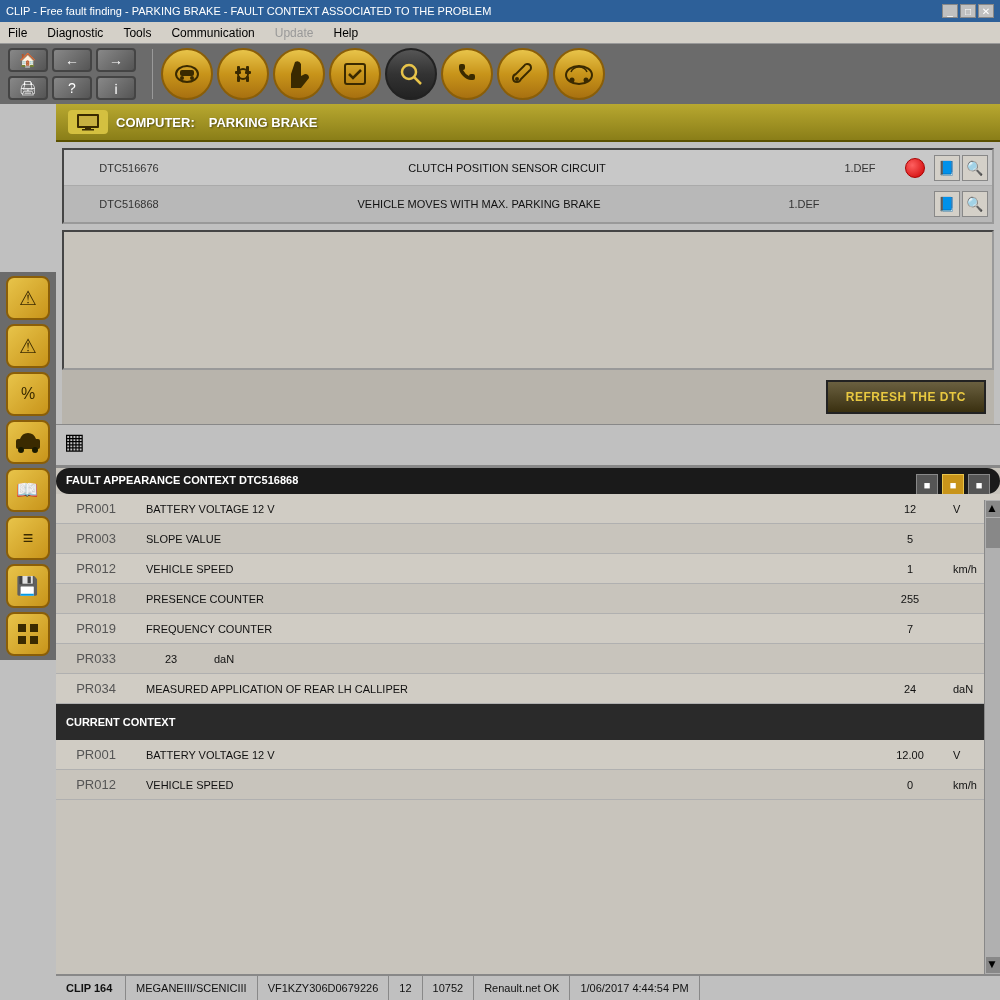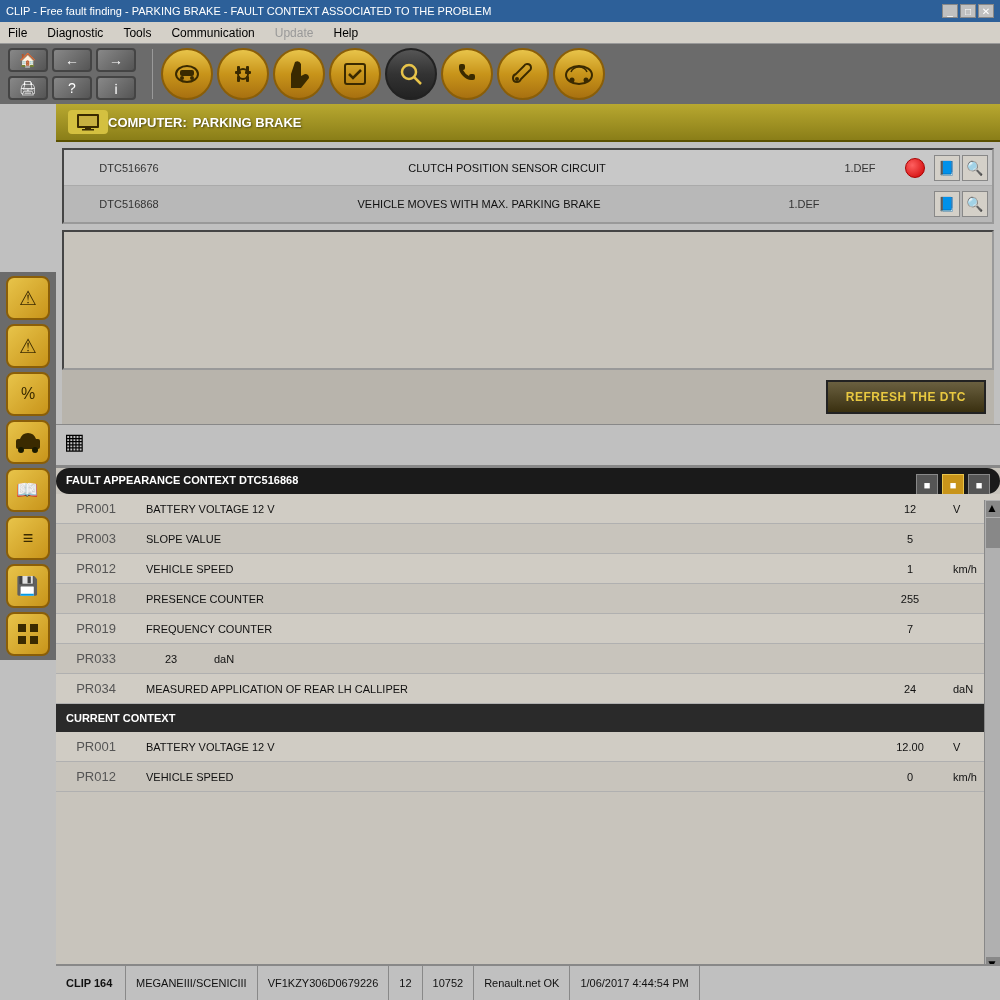--- a/index.html
+++ b/index.html
@@ -86,20 +86,21 @@
       border-color: #222;
       color: #e8c44a;
     }
 
     
     .computer-header {
       background: linear-gradient(180deg, #b8a830 0%, #8a7e18 100%);
       padding: 6px 12px;
       display: flex;
       align-items: center;
+      gap: 8px;
       height: 38px;
       border-bottom: 2px solid #5a5000;
     }
     .computer-icon {
       background: #d4c040;
       border-radius: 4px;
       padding: 3px 8px;
       font-size: 16px;
       color: #4a3800;
       display: flex; align-items: center;
@@ -290,30 +291,30 @@
       flex-shrink: 0;
     }
 
     
     .section-header {
       background: #2a2a2a;
       color: white;
       font-size: 11px;
       font-weight: bold;
       padding: 5px 10px;
-      height: 28px;
+      height: 36px;
       display: flex;
       align-items: center;
     }
 
     
     .status-bar {
       background: #c0c0c0;
       border-top: 2px solid #888;
-      height: 36px;
+      height: 26px;
       display: flex;
       align-items: center;
       font-size: 11px;
       color: #111;
       position: absolute;
       bottom: 0;
       left: 0;
       right: 0;
     }
     .status-item {

